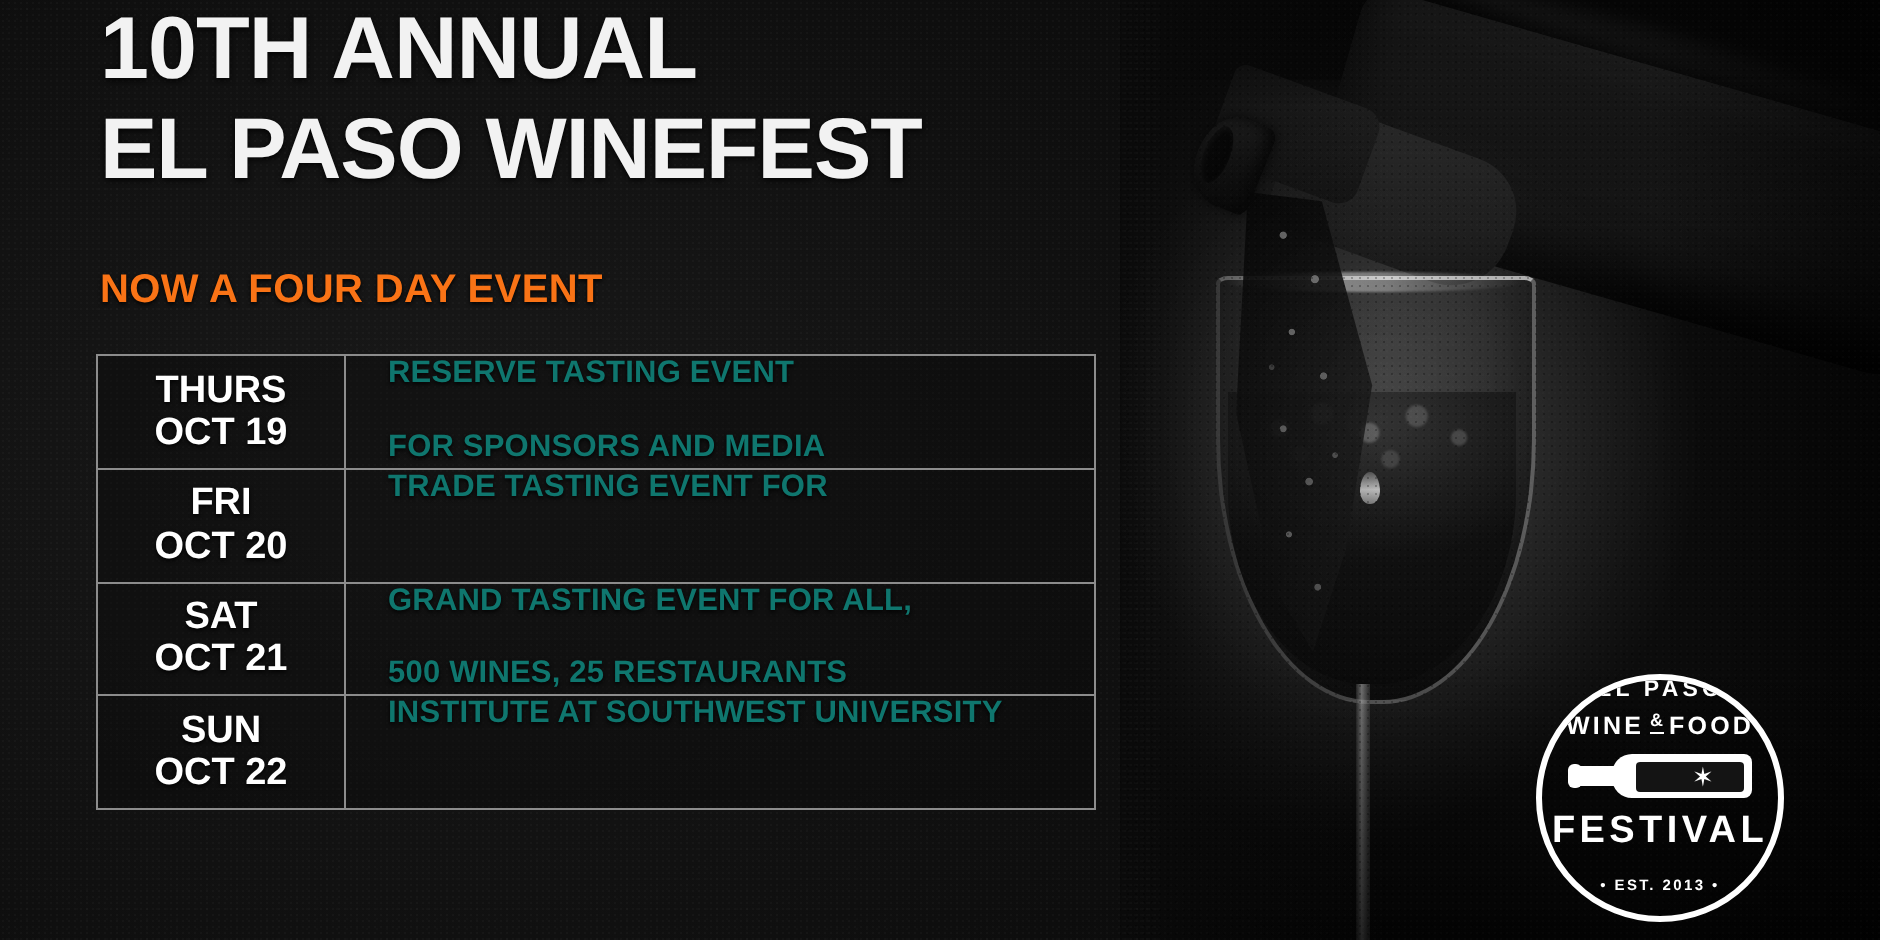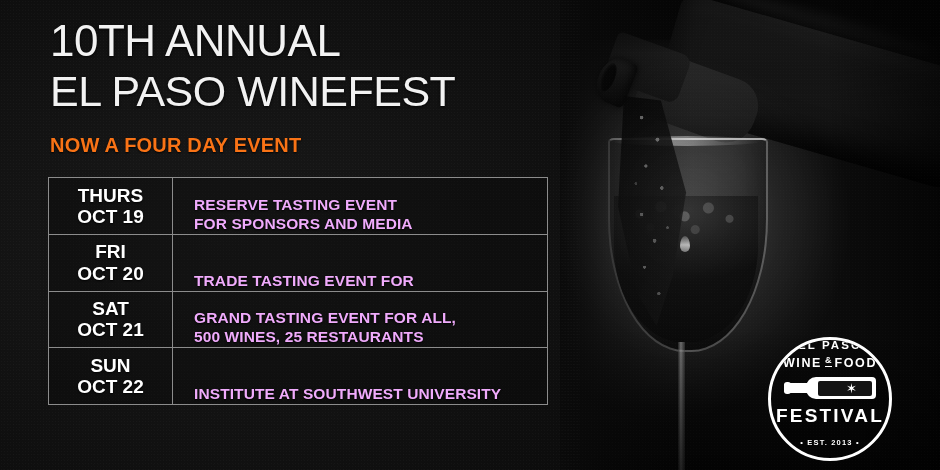--- a/index.html
+++ b/index.html
@@ -157,22 +157,22 @@
     background:linear-gradient(to right, rgba(60,60,60,.5), rgba(215,215,215,.55) 40%, rgba(70,70,70,.5));
   }
   .glass-rim-shine{
     position:absolute;left:52px;top:136px;width:150px;height:10px;
     background:linear-gradient(to right, rgba(255,255,255,.0), rgba(255,255,255,.55) 30%, rgba(255,255,255,.2) 70%, rgba(255,255,255,0));
     border-radius:50%;filter:blur(.6px);
   }
 
   
   .headline{
-    position:absolute;left:50px;top:20px;width:520px;
-    color:#f2f2f2;font-weight:normal;letter-spacing:-0.5px;
+    position:absolute;left:50px;top:4px;width:520px;
+    color:#f2f2f2;font-weight:bold;letter-spacing:-0.5px;
     line-height:0.96;
   }
   .headline .l1,.headline .l2{
     display:block;font-size:44px;
     transform:scaleX(1.0);transform-origin:left center;
     text-shadow:0 1px 3px rgba(0,0,0,.9);
     white-space:nowrap;
   }
   .headline .l2{margin-top:9px;font-size:43px;}
   .subhead{
@@ -195,23 +195,23 @@
   }
   .srow:last-child{border-bottom:none;}
   .sday{
     width:123px;flex:0 0 123px;
     border-right:1px solid #8c8c8c;
     display:flex;flex-direction:column;align-items:center;justify-content:center;
     color:#fff;font-weight:bold;font-size:19px;line-height:1.12;
     text-shadow:0 1px 2px rgba(0,0,0,.9);
   }
   .sdesc{
-    flex:1 1 auto;display:flex;flex-direction:column;justify-content:flex-end;
+    flex:1 1 auto;display:flex;flex-direction:column;justify-content:space-between;
     padding-left:21px;padding-right:8px;
-    color:#f0abfc;font-weight:bold;font-size:15.5px;line-height:1.22;
+    color:#0f766e;font-weight:bold;font-size:15.5px;line-height:1.22;
     letter-spacing:.1px;
     text-shadow:0 1px 2px rgba(0,0,0,.9);
   }
 
   
   .badge{
     position:absolute;left:768px;top:337px;width:124px;height:124px;
     border-radius:50%;
     border:3px solid #fff;
     display:flex;flex-direction:column;align-items:center;

